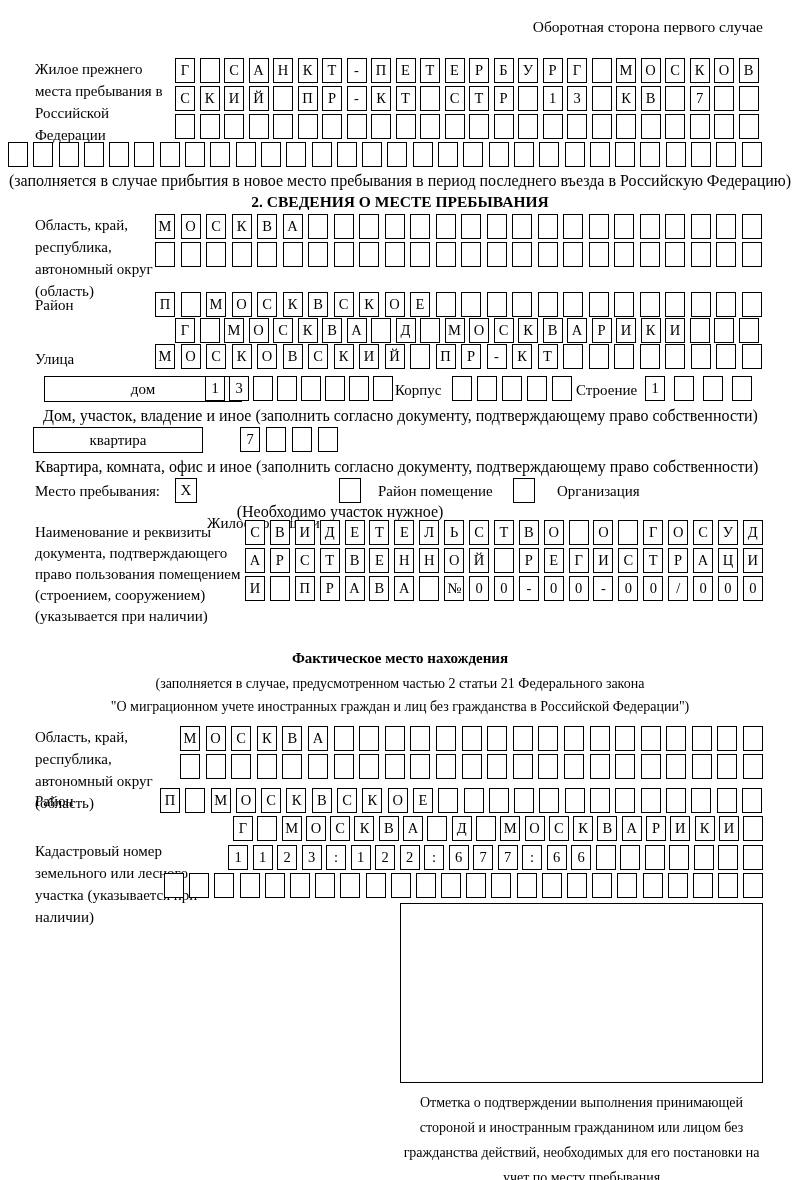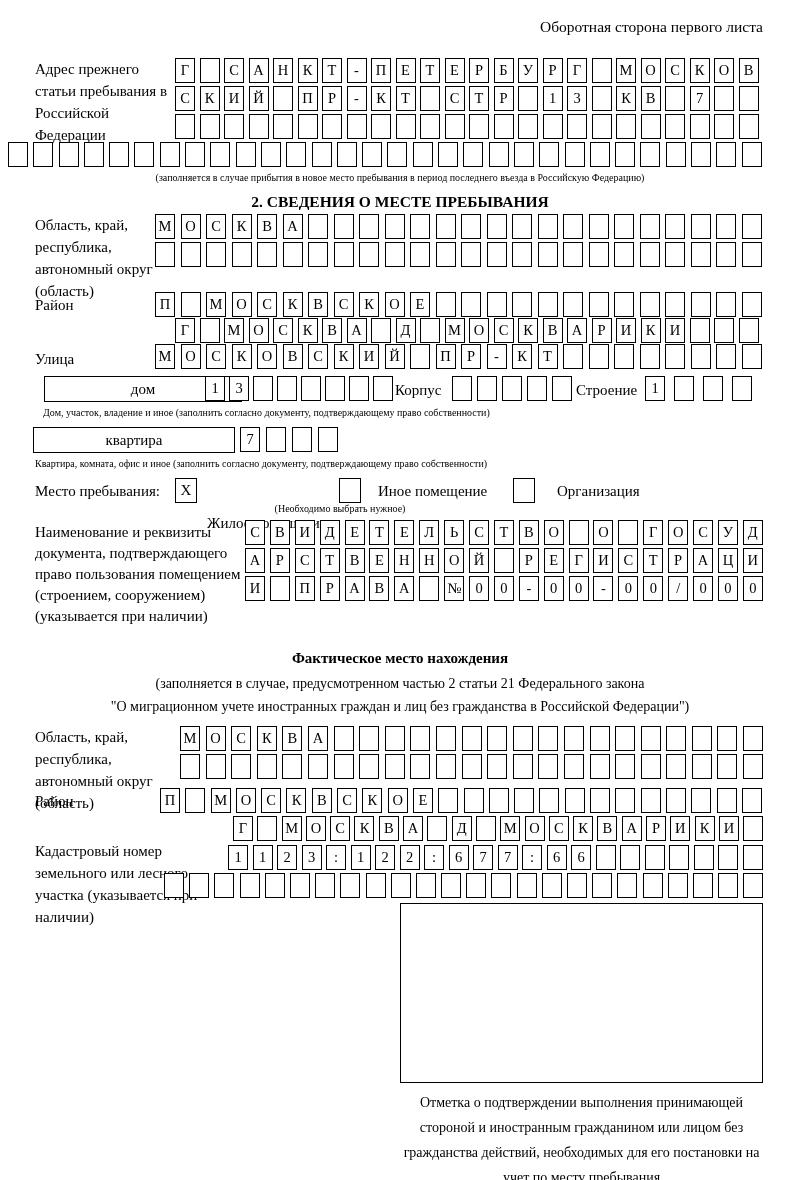--- a/index.html
+++ b/index.html
@@ -3,21 +3,21 @@
 <meta charset="utf-8">
 <style>
   html,body { margin:0; padding:0; background:#fff; }
   .page {
     position:relative; width:800px; height:1180px; background:#ffffff;
     font-family:"Liberation Serif","DejaVu Serif",serif; color:#000;
     overflow:hidden;
   }
   .abs { position:absolute; }
   .lbl { font-size:15px; line-height:22px; }
-  .cap { font-size:10px; }
+  .cap { font-size:16px; }
   .ttl { font-weight:bold; font-size:15.5px; }
   .ctr { left:0; right:0; text-align:center; }
   .cells { display:flex; gap:4.5px; }
   .cell {
     width:20px; height:25px; box-sizing:border-box;
     border:1.5px solid #000; background:#fff;
     display:flex; align-items:center; justify-content:center;
     font-size:14.5px; line-height:1; flex:0 0 auto;
   }
   .bigbox {
@@ -28,23 +28,23 @@
     width:22px; height:25px; box-sizing:border-box; border:1.5px solid #000;
     display:flex; align-items:center; justify-content:center; font-size:15px;
   }
   .stamp { box-sizing:border-box; border:1.8px solid #000; background:#fff; }
 </style>
 </head>
 <body>
 
 <div class="page">
 
-  <div class="abs lbl" style="top:16px; right:37px; font-size:15.5px;">Оборотная сторона первого листа</div>
-
-  <div class="abs lbl" style="top:58px; left:35px; width:135px;">Адрес прежнего статьи пребывания в Российской Федерации</div>
+  <div class="abs lbl" style="top:16px; right:37px; font-size:15.5px;">Оборотная сторона первого случае</div>
+
+  <div class="abs lbl" style="top:58px; left:35px; width:135px;">Жилое прежнего места пребывания в Российской Федерации</div>
   <div class="abs cells" style="top:58px; left:175px;">
       <span class="cell">Г</span>
       <span class="cell"></span>
       <span class="cell">С</span>
       <span class="cell">А</span>
       <span class="cell">Н</span>
       <span class="cell">К</span>
       <span class="cell">Т</span>
       <span class="cell">-</span>
       <span class="cell">П</span>
@@ -310,37 +310,37 @@
     </div>
   <div class="abs lbl" style="top:379px; left:576px;">Строение</div>
   <div class="abs cells" style="top:376px; left:645px; gap:9px;">
       <span class="cell">1</span>
       <span class="cell"></span>
       <span class="cell"></span>
       <span class="cell"></span>
     </div>
   <div class="abs cap" style="top:407px; left:35px;margin-left:8px;">Дом, участок, владение и иное (заполнить согласно документу, подтверждающему право собственности)</div>
 
-  <div class="abs bigbox" style="top:427px; left:33px; width:202px;">квартира</div>
+  <div class="abs bigbox" style="top:427px; left:33px; width:170px;">квартира</div>
   <div class="abs cells" style="top:427px; left:240px; gap:6px;">
       <span class="cell">7</span>
       <span class="cell"></span>
       <span class="cell"></span>
       <span class="cell"></span>
     </div>
   <div class="abs cap" style="top:458px; left:35px;">Квартира, комната, офис и иное (заполнить согласно документу, подтверждающему право собственности)</div>
 
   <div class="abs lbl" style="top:480px; left:35px;">Место пребывания:</div>
   <div class="abs chk" style="top:478px; left:175px;">X</div>
   <div class="abs lbl" style="top:480px; left:207px;margin-top:32px;">Жилое помещение</div>
   <div class="abs chk" style="top:478px; left:339px;"></div>
-  <div class="abs lbl" style="top:480px; left:378px;">Иное помещение</div>
+  <div class="abs lbl" style="top:480px; left:378px;">Район помещение</div>
   <div class="abs chk" style="top:478px; left:513px;"></div>
   <div class="abs lbl" style="top:480px; left:557px;">Организация</div>
-  <div class="abs cap" style="top:503px; left:160px; width:360px; text-align:center;">(Необходимо выбрать нужное)</div>
+  <div class="abs cap" style="top:503px; left:160px; width:360px; text-align:center;">(Необходимо участок нужное)</div>
 
   <div class="abs lbl" style="top:522px; left:35px; width:208px; line-height:21px;">Наименование и реквизиты документа, подтверждающего право пользования помещением (строением, сооружением) (указывается при наличии)</div>
   <div class="abs cells" style="top:520px; left:245px; gap:4.9px;">
       <span class="cell">С</span>
       <span class="cell">В</span>
       <span class="cell">И</span>
       <span class="cell">Д</span>
       <span class="cell">Е</span>
       <span class="cell">Т</span>
       <span class="cell">Е</span>

